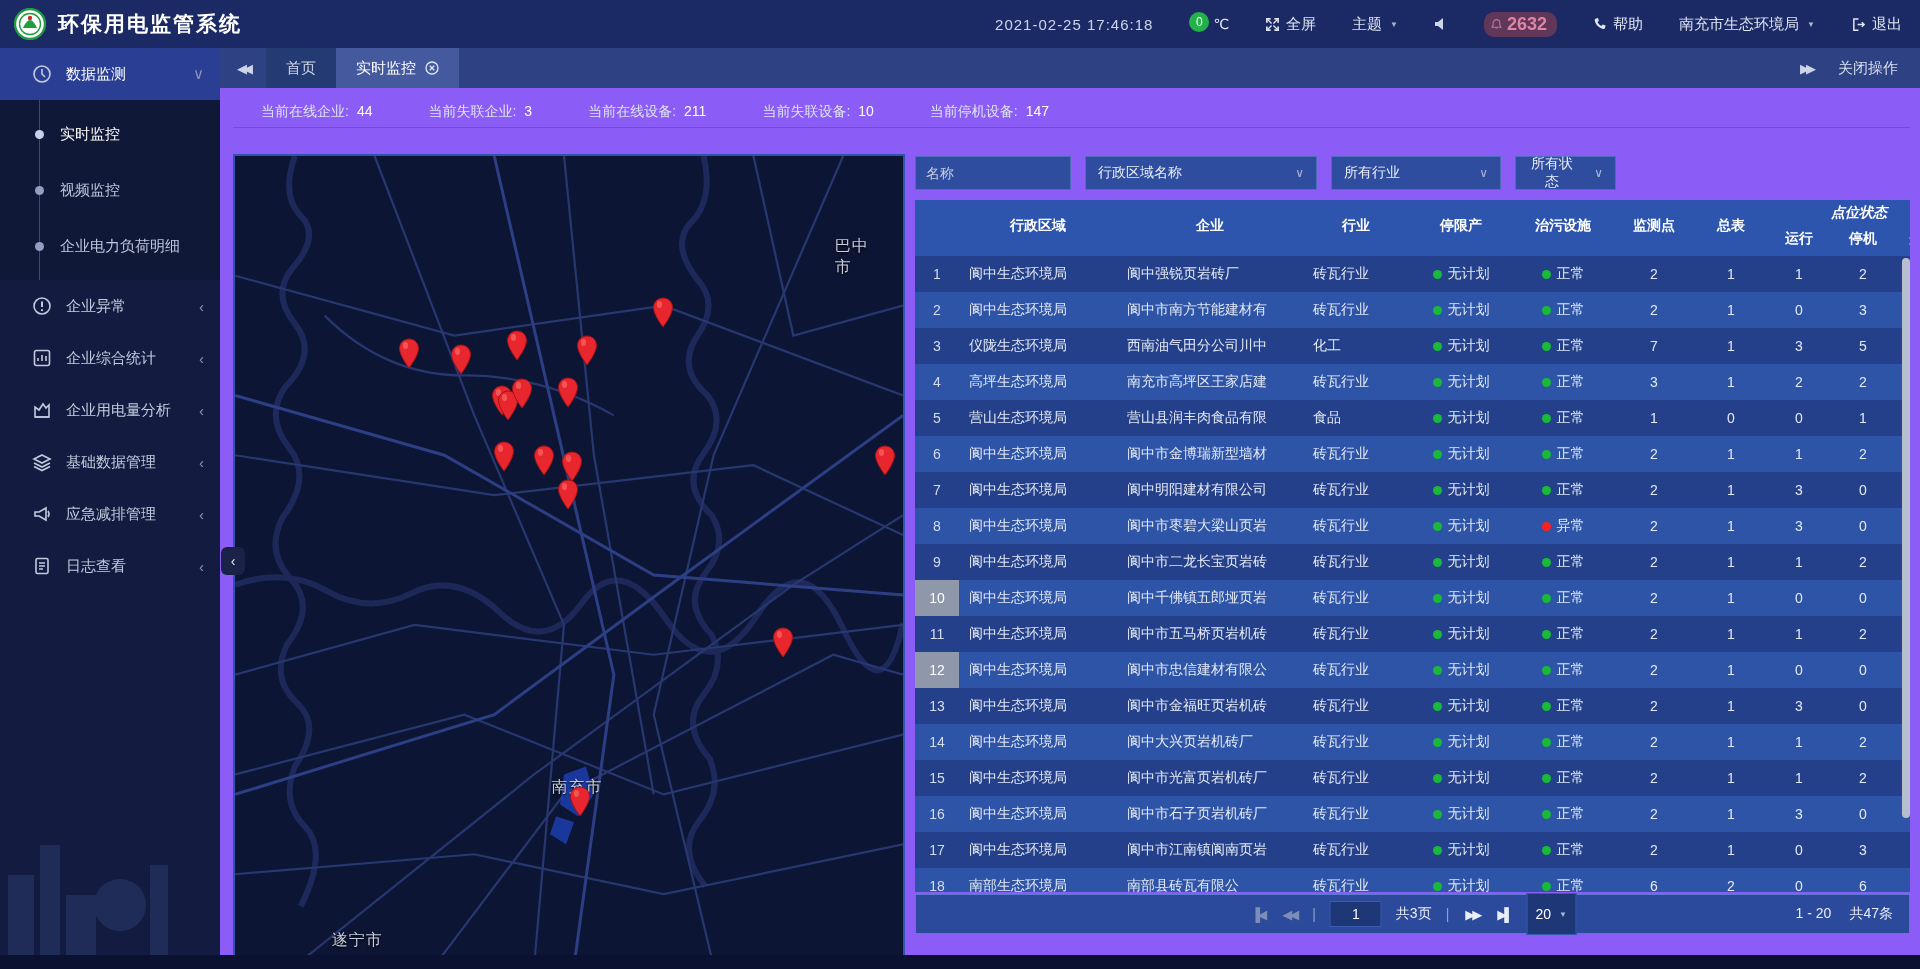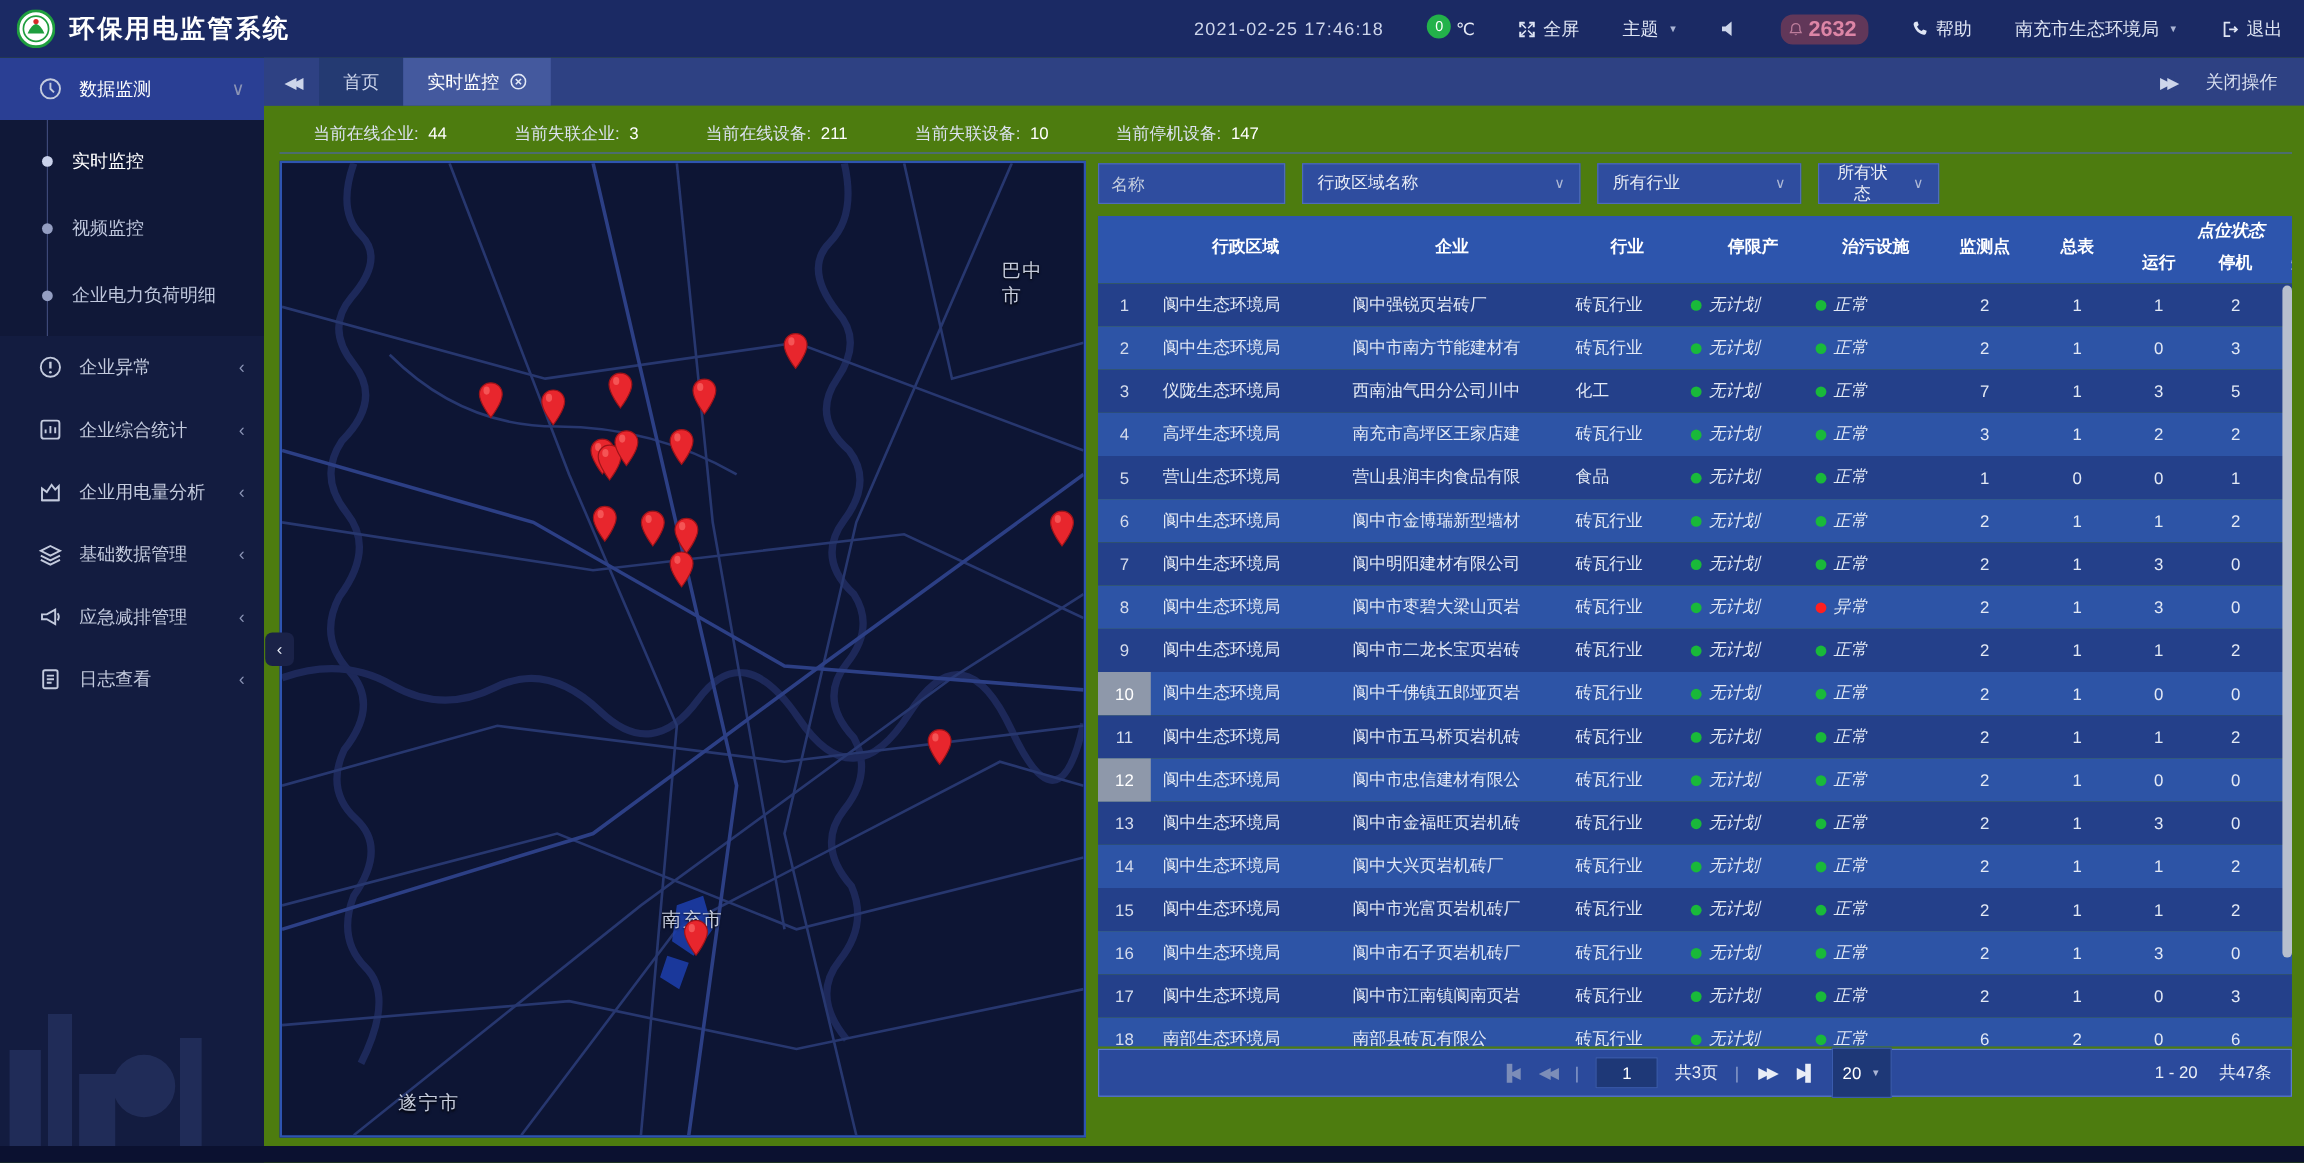--- a/index.html
+++ b/index.html
@@ -1,18 +1,18 @@
 <!DOCTYPE html>
 <html><head>
 <meta charset="utf-8">
 <style>
   * { margin:0; padding:0; box-sizing:border-box; }
   html,body { background:#0b1130; }
   body { font-family:"Liberation Sans","DejaVu Sans",sans-serif; }
-  .app { position:relative; width:1920px; height:969px; overflow:hidden; background:#4d7c0f; }
+  .app { position:relative; width:1920px; height:969px; overflow:hidden; background:#8b5cf6; }
 
   
   .topbar { position:relative; height:48px; background:#1b2a64; display:flex; align-items:center; padding:0 18px 0 14px; color:#e8ecf6; }
   .logo { width:32px; height:32px; margin-right:12px; }
   .app-title { font-size:21px; font-weight:bold; letter-spacing:2px; color:#ffffff; }
   .topbar-right { margin-left:auto; display:flex; align-items:center; gap:36px; font-size:15px; color:#cdd5ea; }
   .datetime { letter-spacing:1px; }
   .temp-wrap { display:flex; align-items:flex-start; gap:4px; }
   .temp-circle { width:20px; height:20px; border-radius:50%; background:#23b24a; color:#fff; font-size:12px; display:flex; align-items:center; justify-content:center; margin-top:-4px; }
   .temp-unit { font-size:14px; color:#e8ecf6; }
@@ -42,21 +42,21 @@
   
   .main { flex:1; display:flex; flex-direction:column; min-width:0; }
   .tabbar { height:40px; background:#2e4183; display:flex; align-items:stretch; color:#d7deef; }
   .tab-nav { width:46px; display:flex; align-items:center; justify-content:center; background:#2e4183; border:none; color:#cdd5ea; font-size:13px; letter-spacing:-4px; cursor:pointer; }
   .tab { display:flex; align-items:center; gap:8px; padding:0 20px; font-size:15px; background:#243a72; color:#cfd7ec; cursor:pointer; border:none; font-family:inherit; }
   .tab.active { background:#44599e; color:#fff; }
   .tab .close { width:15px; height:15px; }
   .tabbar-right { margin-left:auto; display:flex; align-items:center; gap:26px; padding-right:22px; }
   .close-ops { background:none; border:none; color:#d7deef; font-size:15px; cursor:pointer; font-family:inherit; }
 
-  .content { flex:1; padding:0 10px 0 13px; display:flex; flex-direction:column; min-height:0; }
+  .content { flex:1; padding:0 10px 0 13px; display:flex; flex-direction:column; min-height:0;gap:20px; }
   .statsbar { margin-top:8px; height:32px; display:flex; align-items:center; gap:56px; border-bottom:1px solid #4d64ae; color:#dde3f2; font-size:14px; padding-left:28px; }
   .stat { display:flex; gap:8px; }
   .stat .v { color:#fff; }
 
   .panes { flex:1; display:flex; gap:10px; padding-top:6px; min-height:0; }
 
   
   .map-panel { position:relative; width:672px; flex:none; height:814px; background:#0d1534; border:2px solid #2e54b0; }
   .map-svg { position:absolute; inset:0; width:100%; height:100%; }
   .map-label { position:absolute; transform:translate(-50%,-50%); color:#c7cddd; font-size:16px; letter-spacing:1px; text-shadow:0 1px 2px #000; }
@@ -80,21 +80,21 @@
   .h-group { grid-column:9 / span 3; grid-row:1; text-align:center; font-style:italic; }
   .h-sub { grid-row:2; text-align:center; }
   .rows { height:636px; overflow:hidden; }
   .trow { height:36px; font-size:14px; color:#e3e9f5; cursor:pointer; }
   .trow:nth-child(odd) { background:#24408a; }
   .trow:nth-child(even) { background:#2d54a6; }
   .c-idx { text-align:center; color:#d5dcec; height:36px; line-height:36px; }
   .c-idx.sel { background:#8e98aa; color:#fff; }
   .c-left { padding-left:10px; white-space:nowrap; overflow:hidden; }
   .c-mid { text-align:center; white-space:nowrap; }
-  .dotcell { display:flex; align-items:center; gap:6px; white-space:nowrap;font-style:italic; }
+  .dotcell { display:flex; align-items:center; justify-content:center; gap:6px; white-space:nowrap; }
   .st-dot { width:9px; height:9px; border-radius:50%; flex:none; }
   .scrollbar { position:absolute; top:58px; right:0; width:8px; height:560px; border-radius:4px; background:#b7bfce; }
 
   .pager { height:40px; margin-top:2px; background:#2b4a9c; border:1px solid #5a79cf; display:flex; align-items:center; padding:0 16px; color:#e9edf6; font-size:14px; position:relative; }
   .pager-center { position:absolute; left:50%; transform:translateX(-50%); display:flex; align-items:center; gap:14px; }
   .pg-btn { background:none; border:none; font-size:13px; letter-spacing:-3px; cursor:pointer; font-family:inherit; padding:0 2px; }
   .pg-dis { color:#7c8db8; } .pg-en { color:#e9edf6; }
   .pg-sep { color:#8fa0cb; }
   .pg-input { width:52px; height:26px; background:#1e3877; border:1px solid #3b5cae; color:#fff; text-align:center; font-size:14px; font-family:inherit; }
   .pg-size { height:42px; background:#1e3877; border:1px solid #3b5cae; color:#fff; display:flex; align-items:center; gap:6px; padding:8px 8px; cursor:pointer; font-size:14px; }

